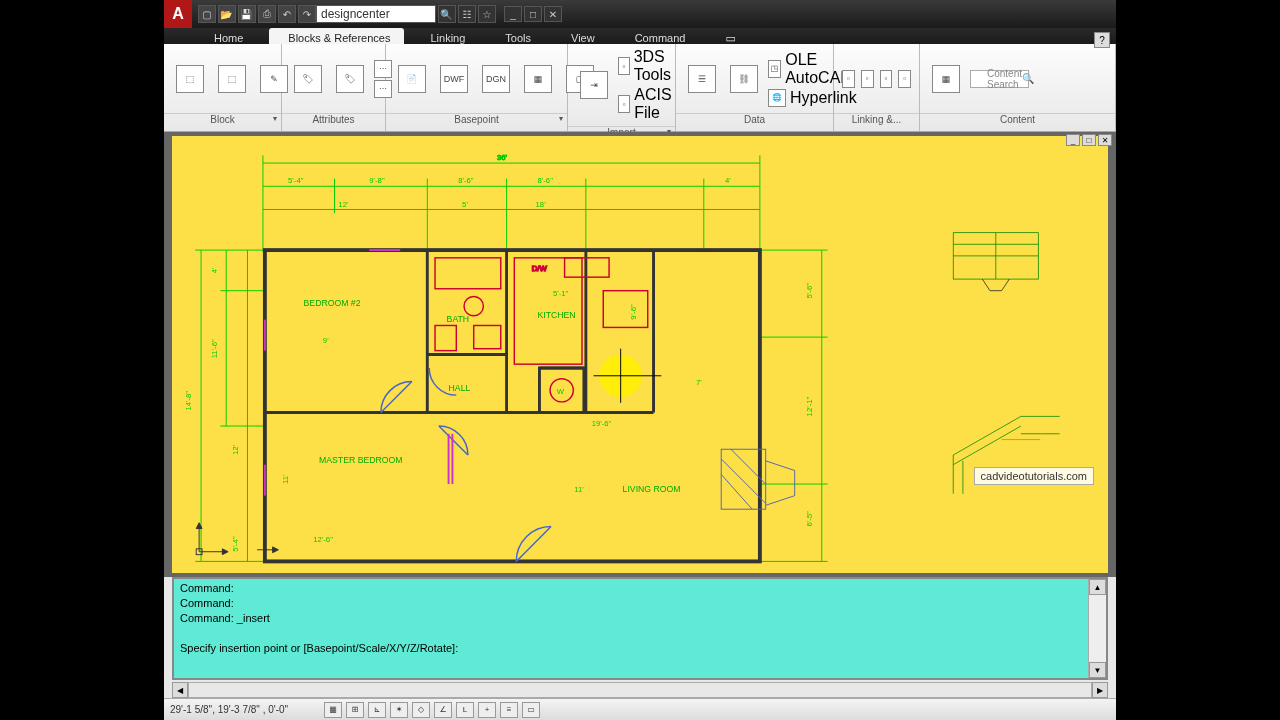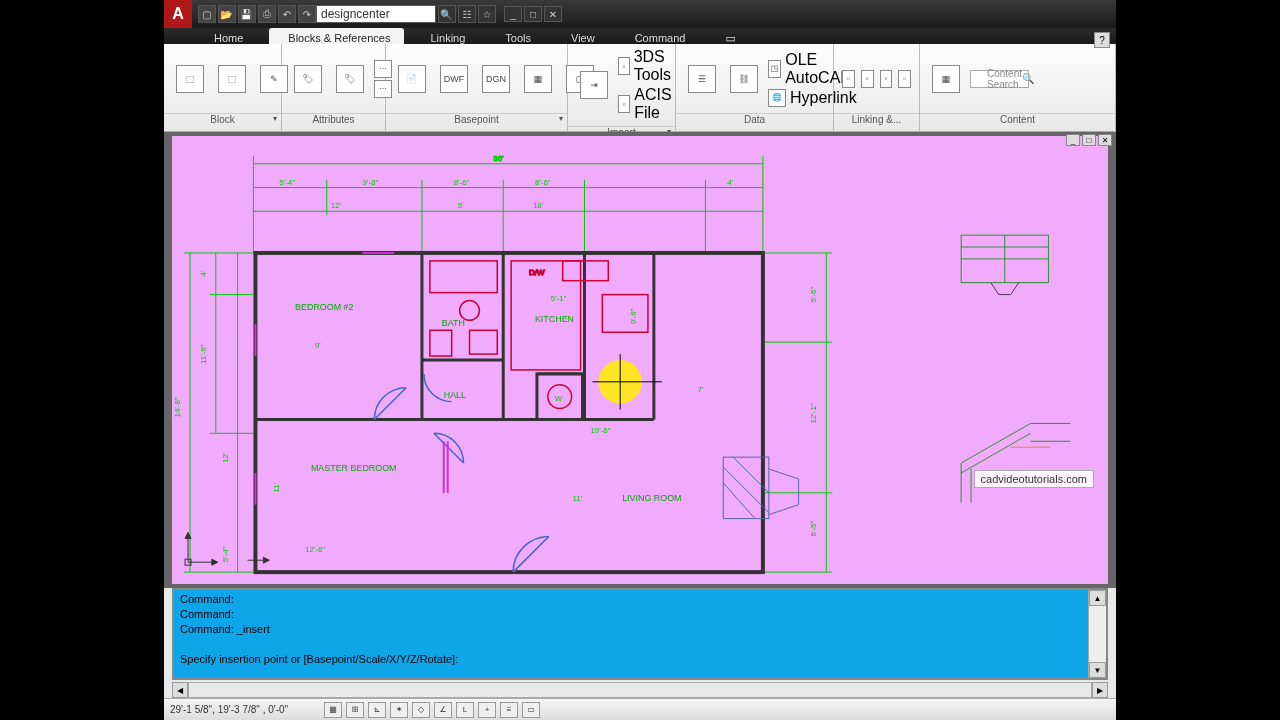--- a/index.html
+++ b/index.html
@@ -34,39 +34,39 @@
 .ricon { width: 28px; height: 28px; border: 1px solid #888; background: #fff; display: flex; align-items: center; justify-content: center; font-size: 9px; color: #444; }
 .ricon.sm { width: 18px; height: 18px; font-size: 8px; }
 .vstack { display: flex; flex-direction: column; gap: 2px; }
 .hstack { display: flex; gap: 4px; align-items: center; }
 .content-search { width: 59px; height: 18px; border: 1px solid #aaa; background: #fff; font-size: 10px; color: #888; padding: 0 16px; display: flex; align-items: center; justify-content: space-between; }
 
 
 .draw-wrap { flex: 1; position: relative; background: #666; }
 .draw-controls { position: absolute; right: 4px; top: 2px; display: flex; gap: 2px; z-index: 5; }
 .draw-controls div { width: 14px; height: 12px; background: #ddd; border: 1px solid #888; font-size: 8px; display: flex; align-items: center; justify-content: center; cursor: pointer; }
-.canvas { position: absolute; left: 8px; top: 4px; right: 8px; bottom: 4px; background: #f0abfc; overflow: hidden; }
+.canvas { position: absolute; left: 8px; top: 4px; right: 8px; bottom: 4px; background: #fde047; overflow: hidden; }
 .canvas svg { width: 100%; height: 100%; }
 
 
-.cmdline { height: 92px; background: #0ea5e9; border: 2px solid #888; margin: 0 8px 2px 8px; display: flex; }
+.cmdline { height: 103px; background: #5eead4; border: 2px solid #888; margin: 0 8px 2px 8px; display: flex; }
 .cmdtext { flex: 1; padding: 2px 6px; font-family: "Courier New", monospace; font-size: 11px; color: #000; line-height: 14px; white-space: pre; overflow: hidden; }
 .cmdscroll { width: 18px; background: #e8e8e8; border-left: 1px solid #aaa; display: flex; flex-direction: column; }
 .cmdscroll .sb { height: 16px; border: 1px solid #999; background: #ddd; display: flex; align-items: center; justify-content: center; font-size: 8px; cursor: pointer; }
 .cmdscroll .track { flex: 1; background: #eee; }
 .cmd-hscroll { height: 16px; margin: 0 8px 0 8px; background: #e8e8e8; display: flex; }
 .cmd-hscroll .sb { width: 16px; border: 1px solid #999; background: #ddd; font-size: 8px; display: flex; align-items: center; justify-content: center; cursor: pointer; }
 .cmd-hscroll .track { flex: 1; border: 1px solid #aaa; }
 
 
 .statusbar { height: 22px; background: linear-gradient(#f4f4f4,#dcdcdc); border-top: 1px solid #aaa; display: flex; align-items: center; font-size: 10px; color: #333; padding: 0 6px; gap: 4px; }
 .statusbar .coords { width: 150px; }
 .statusbar .sbtn { width: 18px; height: 16px; border: 1px solid #999; background: #eee; display: flex; align-items: center; justify-content: center; font-size: 8px; cursor: pointer; }
 
-.watermark { position: absolute; right: 14px; bottom: 96px; background: rgba(255,255,255,0.85); padding: 2px 6px; font-size: 11px; color: #333; border: 1px solid #aaa; z-index: 10; }
+.watermark { position: absolute; right: 14px; bottom: 88px; background: rgba(255,255,255,0.85); padding: 2px 6px; font-size: 11px; color: #333; border: 1px solid #aaa; z-index: 10; }
 
 .roomlabel { font: 9px sans-serif; fill: #00aa00; }
 .dimlabel { font: 8px sans-serif; fill: #00cc00; }
 </style>
 </head>
 <body>
 
 <div class="app">
 
   <div class="titlebar">

